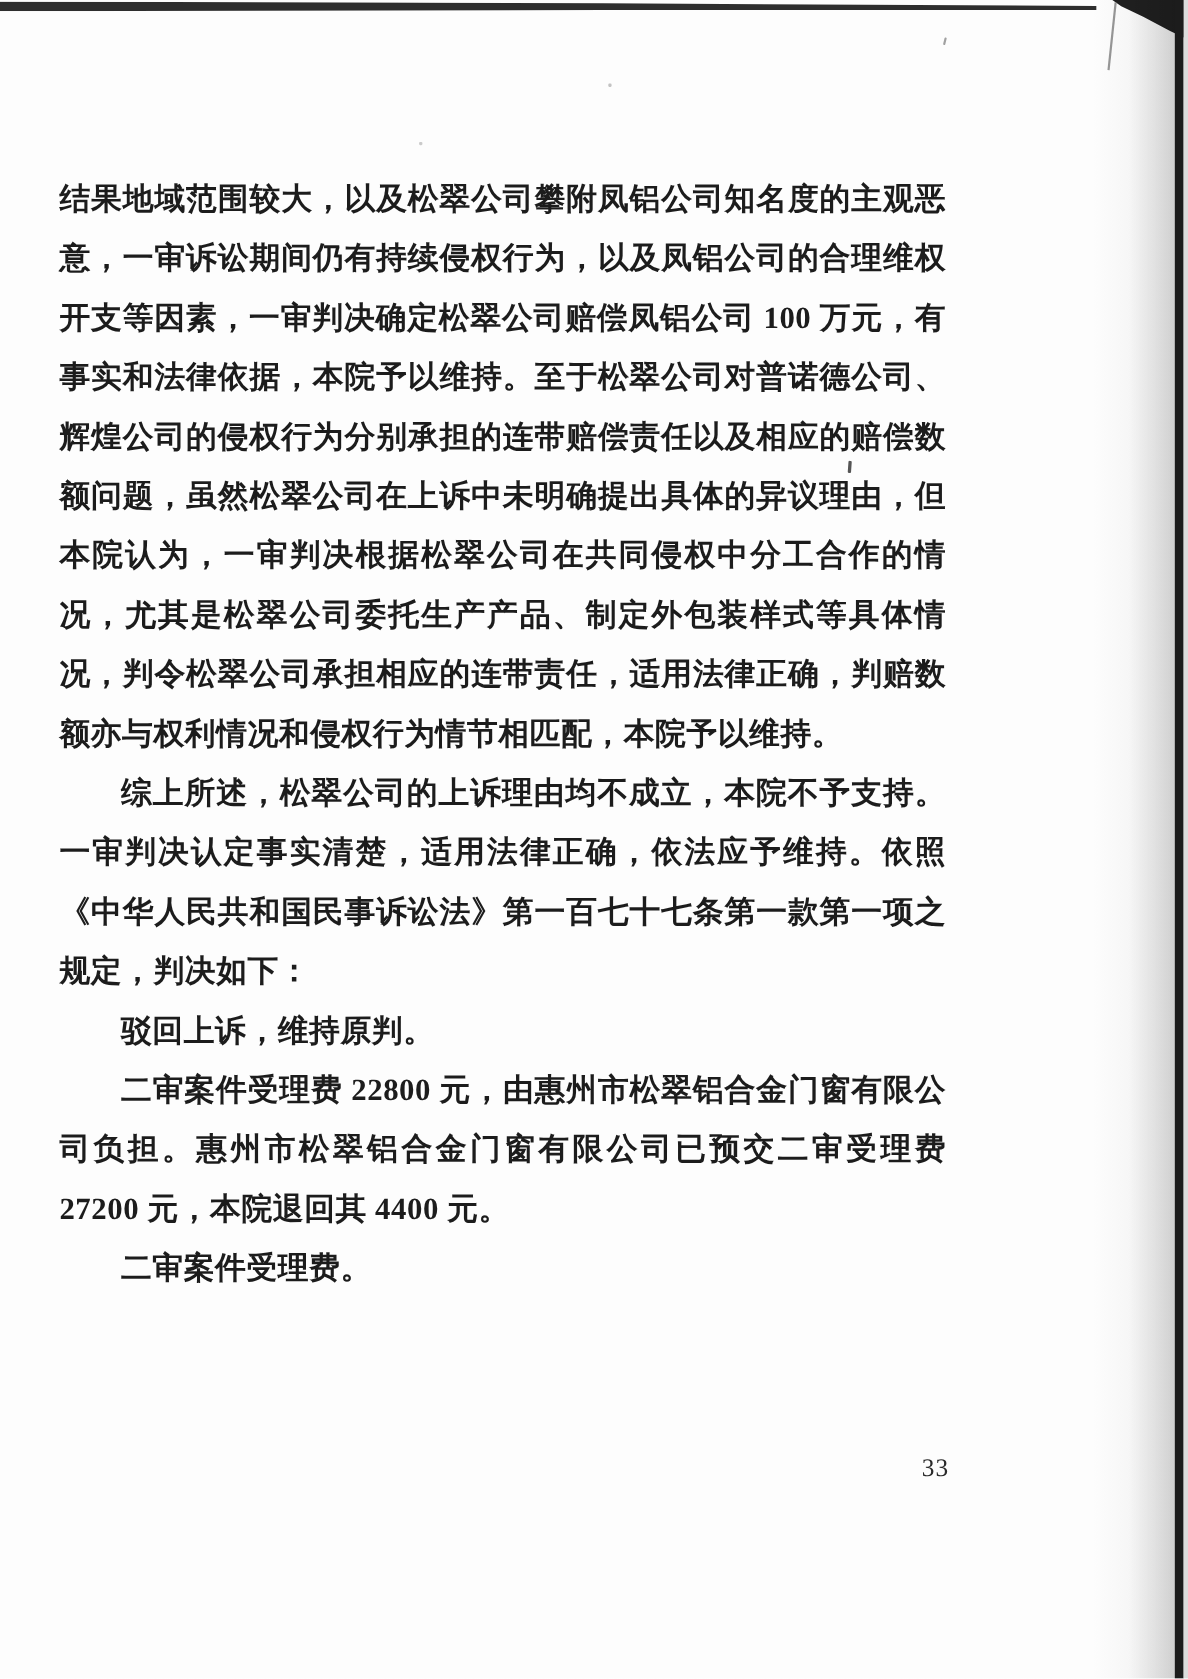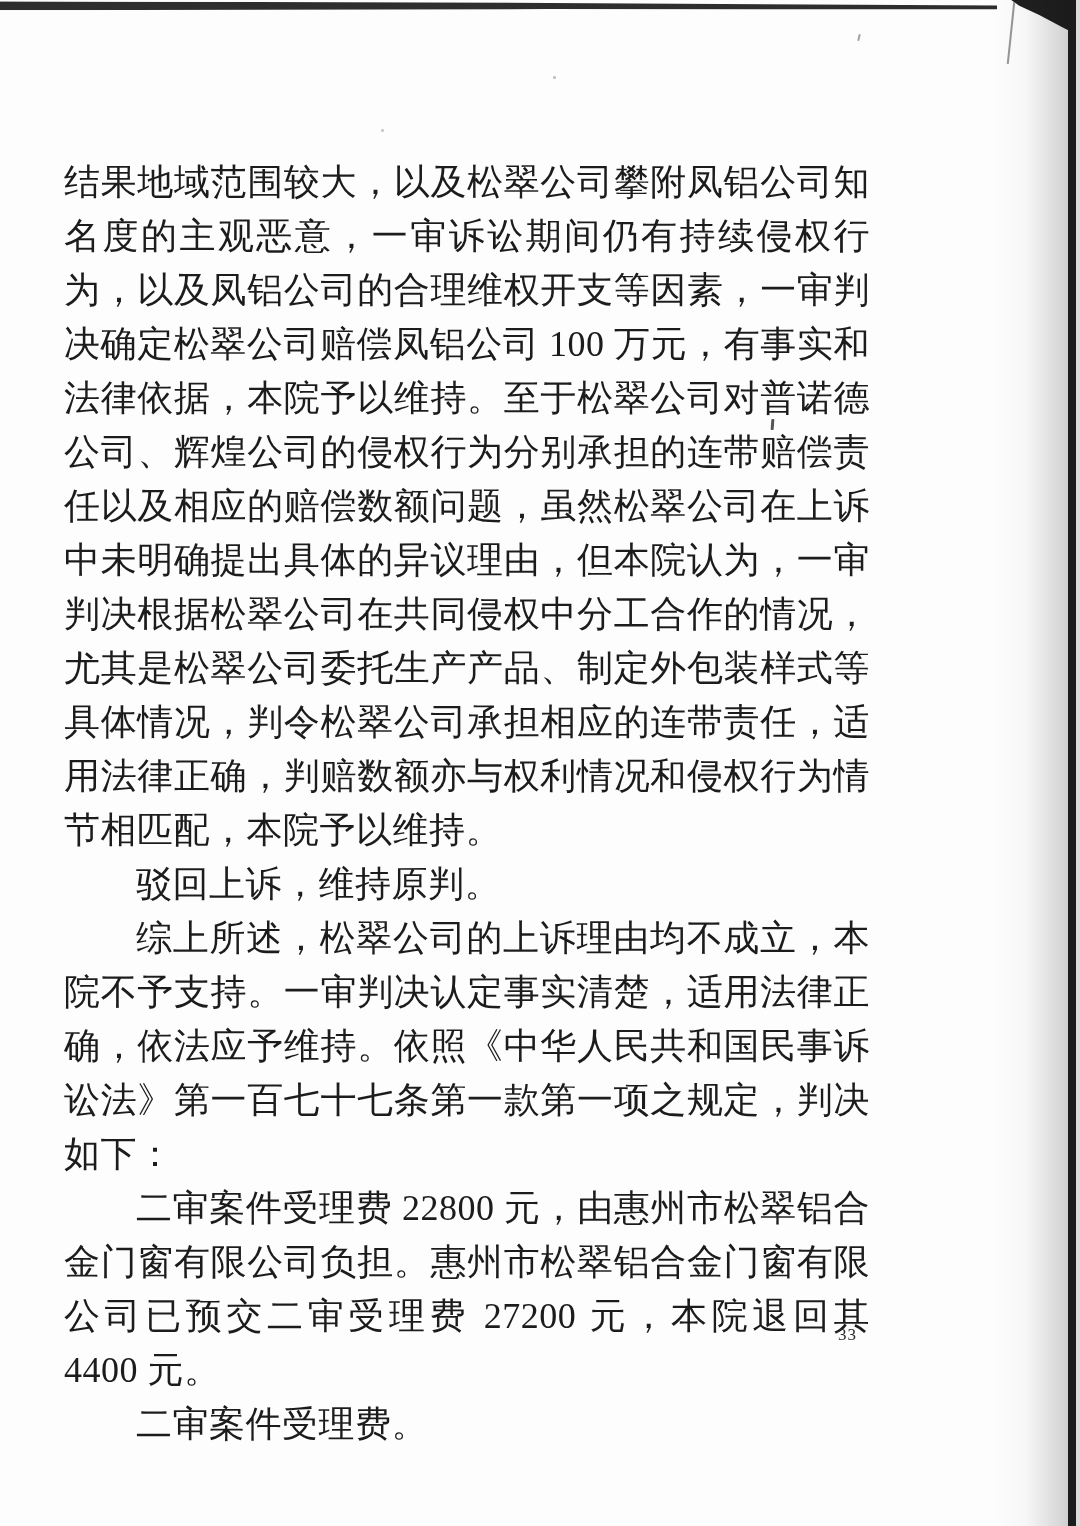--- a/index.html
+++ b/index.html
@@ -78,42 +78,43 @@
     border-radius: 1px;
   }
   .speck-1 { left: 771px; top: 419px; width: 3px; height: 11px; transform: rotate(4deg); }
   .speck-2 { left: 858px; top: 34px;  width: 2px; height: 7px;  opacity: .55; transform: rotate(14deg); }
   .speck-3 { left: 553px; top: 76px;  width: 3px; height: 3px;  opacity: .35; }
   .speck-4 { left: 381px; top: 129px; width: 3px; height: 3px;  opacity: .3; }
 
   
   .text-block {
     position: absolute;
-    left: 64px;
+    left: 54px;
     top: 155px;
     width: 806px;
-    font-size: 36px;
+    font-size: 28px;
     line-height: 54px;
     color: #1c1c1c;
     text-align: justify;
     letter-spacing: 0.5px;
+    font-weight: bold;
   }
   .text-block p {
     margin: 0;
     padding: 0;
   }
   .text-block p.indent {
     text-indent: 2em;
   }
 
   .page-number {
     position: absolute;
     left: 838px;
     top: 1320px;
-    font-size: 17px;
+    font-size: 23px;
     line-height: 30px;
     color: #2a2a2a;
     letter-spacing: 1px;
   }
 </style>
 </head>
 <body>
 
 <div class="page">
 
@@ -123,21 +124,21 @@
   <div class="right-shade"></div>
   <div class="right-edge-line"></div>
   <div class="right-outer-strip"></div>
   <div class="speck speck-1"></div>
   <div class="speck speck-2"></div>
   <div class="speck speck-3"></div>
   <div class="speck speck-4"></div>
 
   <div class="text-block">
     <p>结果地域范围较大，以及松翠公司攀附凤铝公司知名度的主观恶意，一审诉讼期间仍有持续侵权行为，以及凤铝公司的合理维权开支等因素，一审判决确定松翠公司赔偿凤铝公司 100 万元，有事实和法律依据，本院予以维持。至于松翠公司对普诺德公司、辉煌公司的侵权行为分别承担的连带赔偿责任以及相应的赔偿数额问题，虽然松翠公司在上诉中未明确提出具体的异议理由，但本院认为，一审判决根据松翠公司在共同侵权中分工合作的情况，尤其是松翠公司委托生产产品、制定外包装样式等具体情况，判令松翠公司承担相应的连带责任，适用法律正确，判赔数额亦与权利情况和侵权行为情节相匹配，本院予以维持。</p>
+    <p class="indent">综上所述，松翠公司的上诉理由均不成立，本院不予支持。一审判决认定事实清楚，适用法律正确，依法应予维持。依照《中华人民共和国民事诉讼法》第一百七十七条第一款第一项之规定，判决如下：</p>
     <p class="indent">驳回上诉，维持原判。</p>
-    <p class="indent">综上所述，松翠公司的上诉理由均不成立，本院不予支持。一审判决认定事实清楚，适用法律正确，依法应予维持。依照《中华人民共和国民事诉讼法》第一百七十七条第一款第一项之规定，判决如下：</p>
     <p class="indent">二审案件受理费 22800 元，由惠州市松翠铝合金门窗有限公司负担。惠州市松翠铝合金门窗有限公司已预交二审受理费 27200 元，本院退回其 4400 元。</p>
     <p class="indent">二审案件受理费。</p>
   </div>
 
   <div class="page-number">33</div>
 
 </div>
 
 </body></html>

